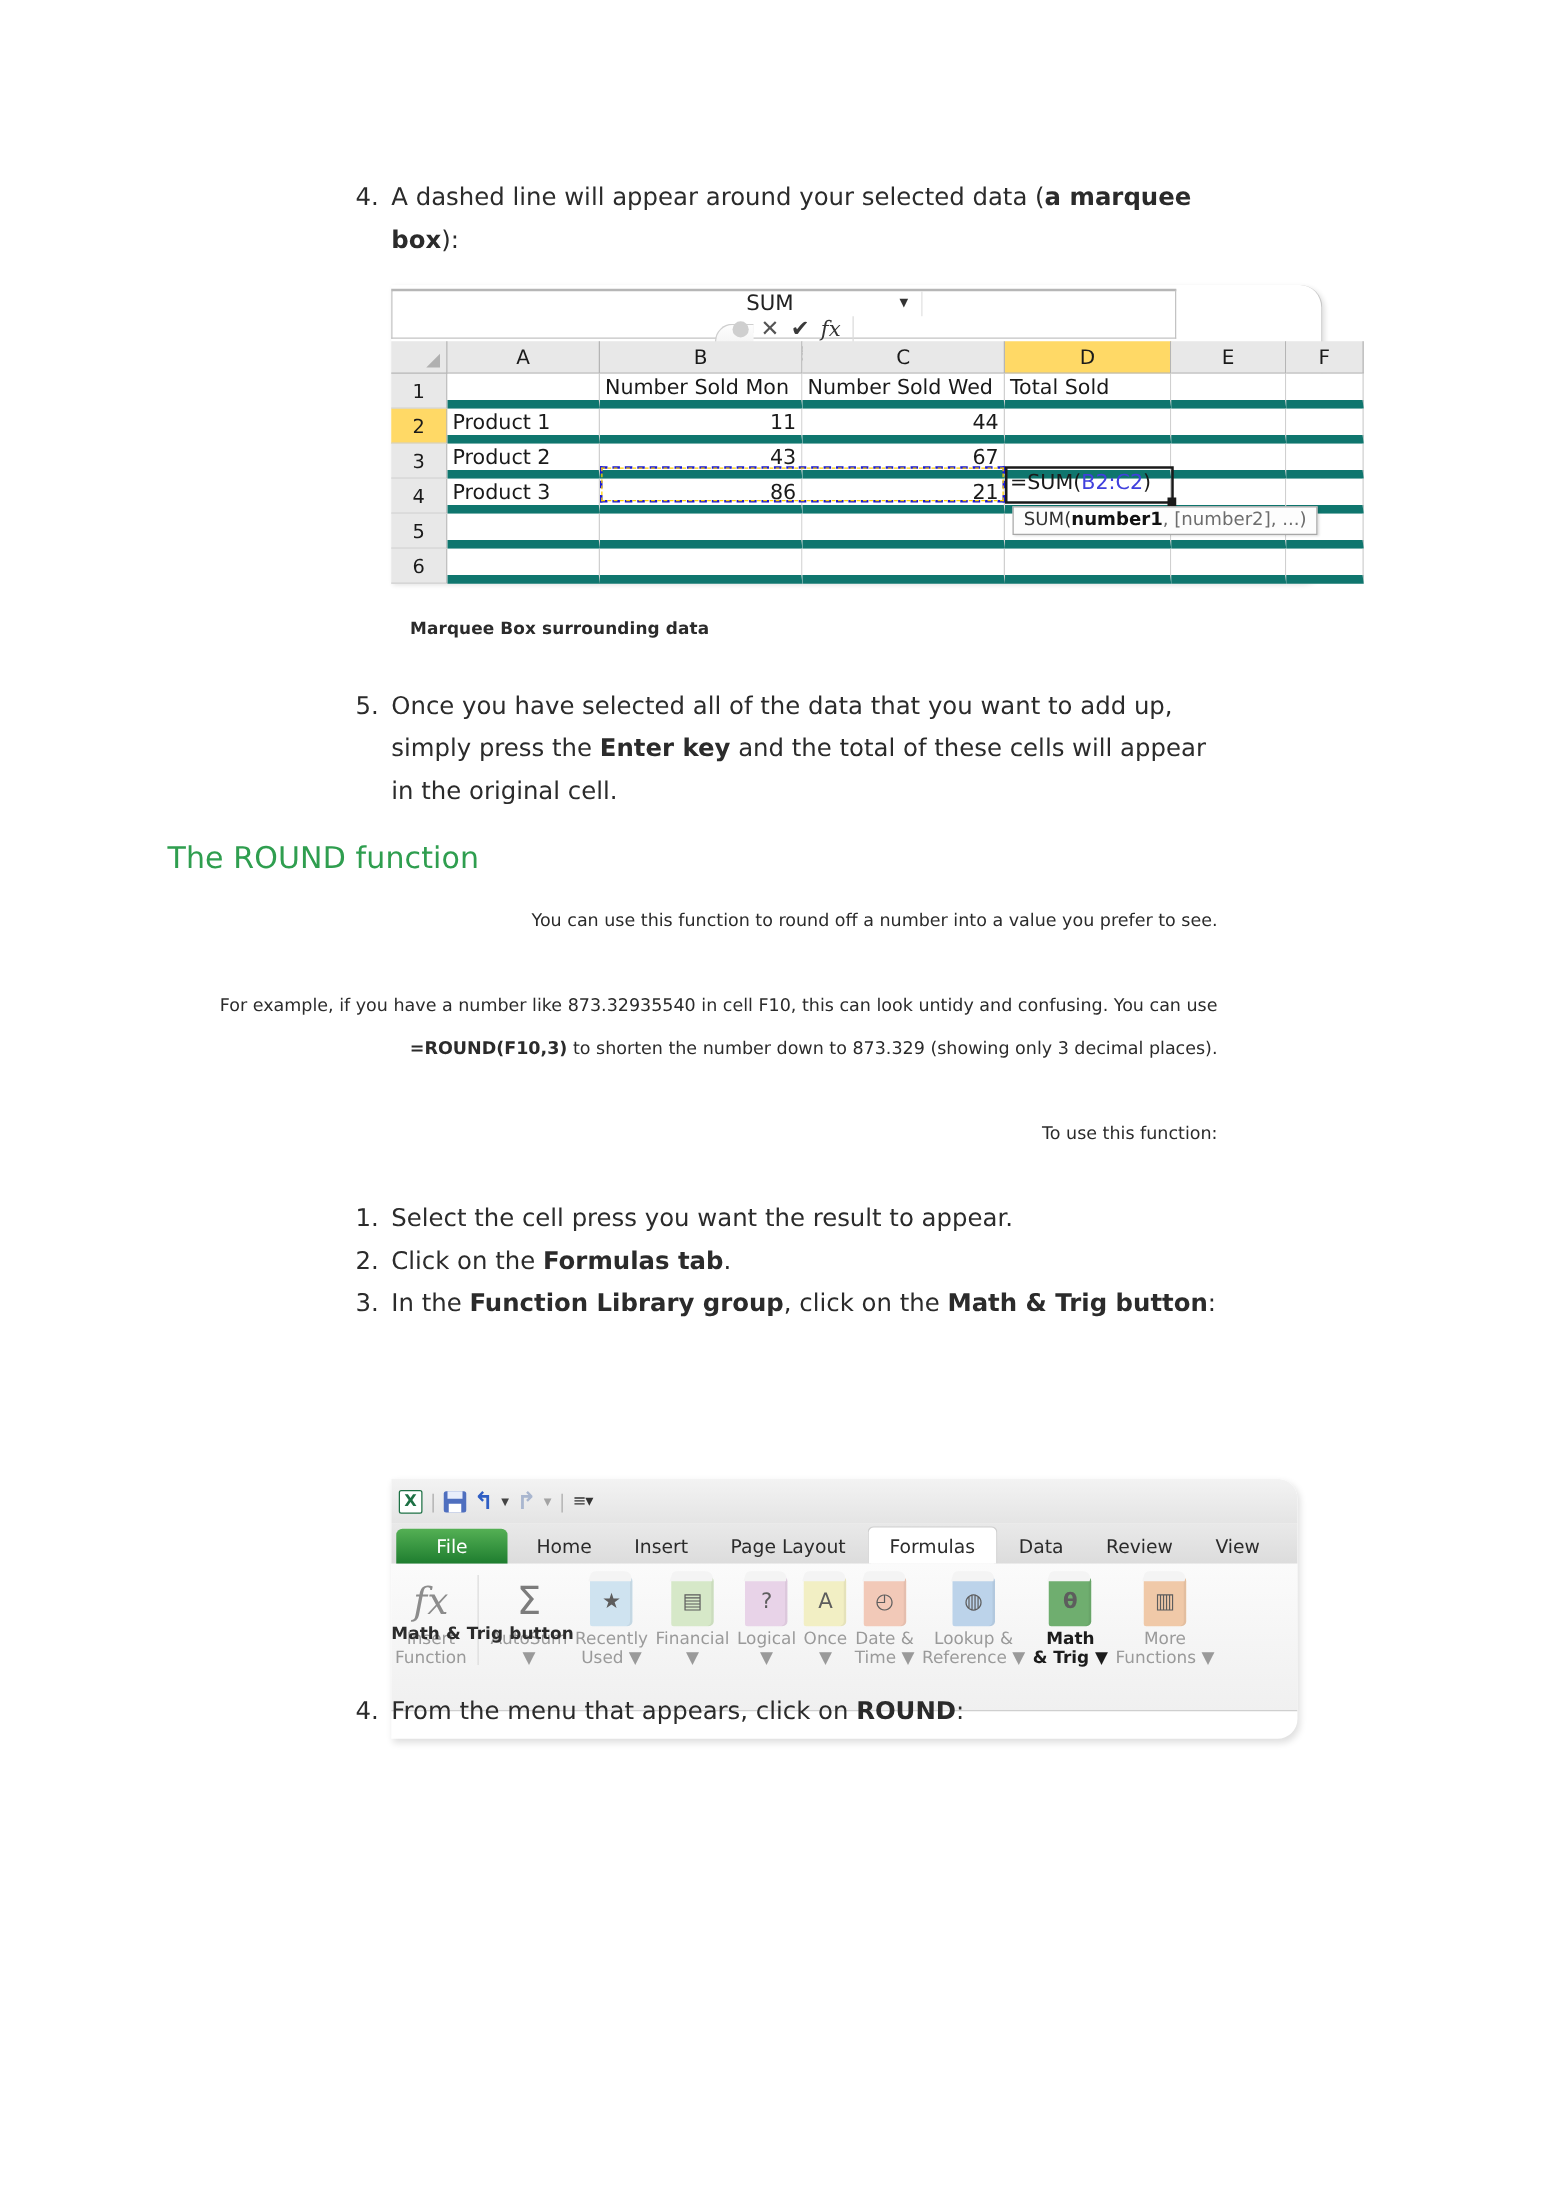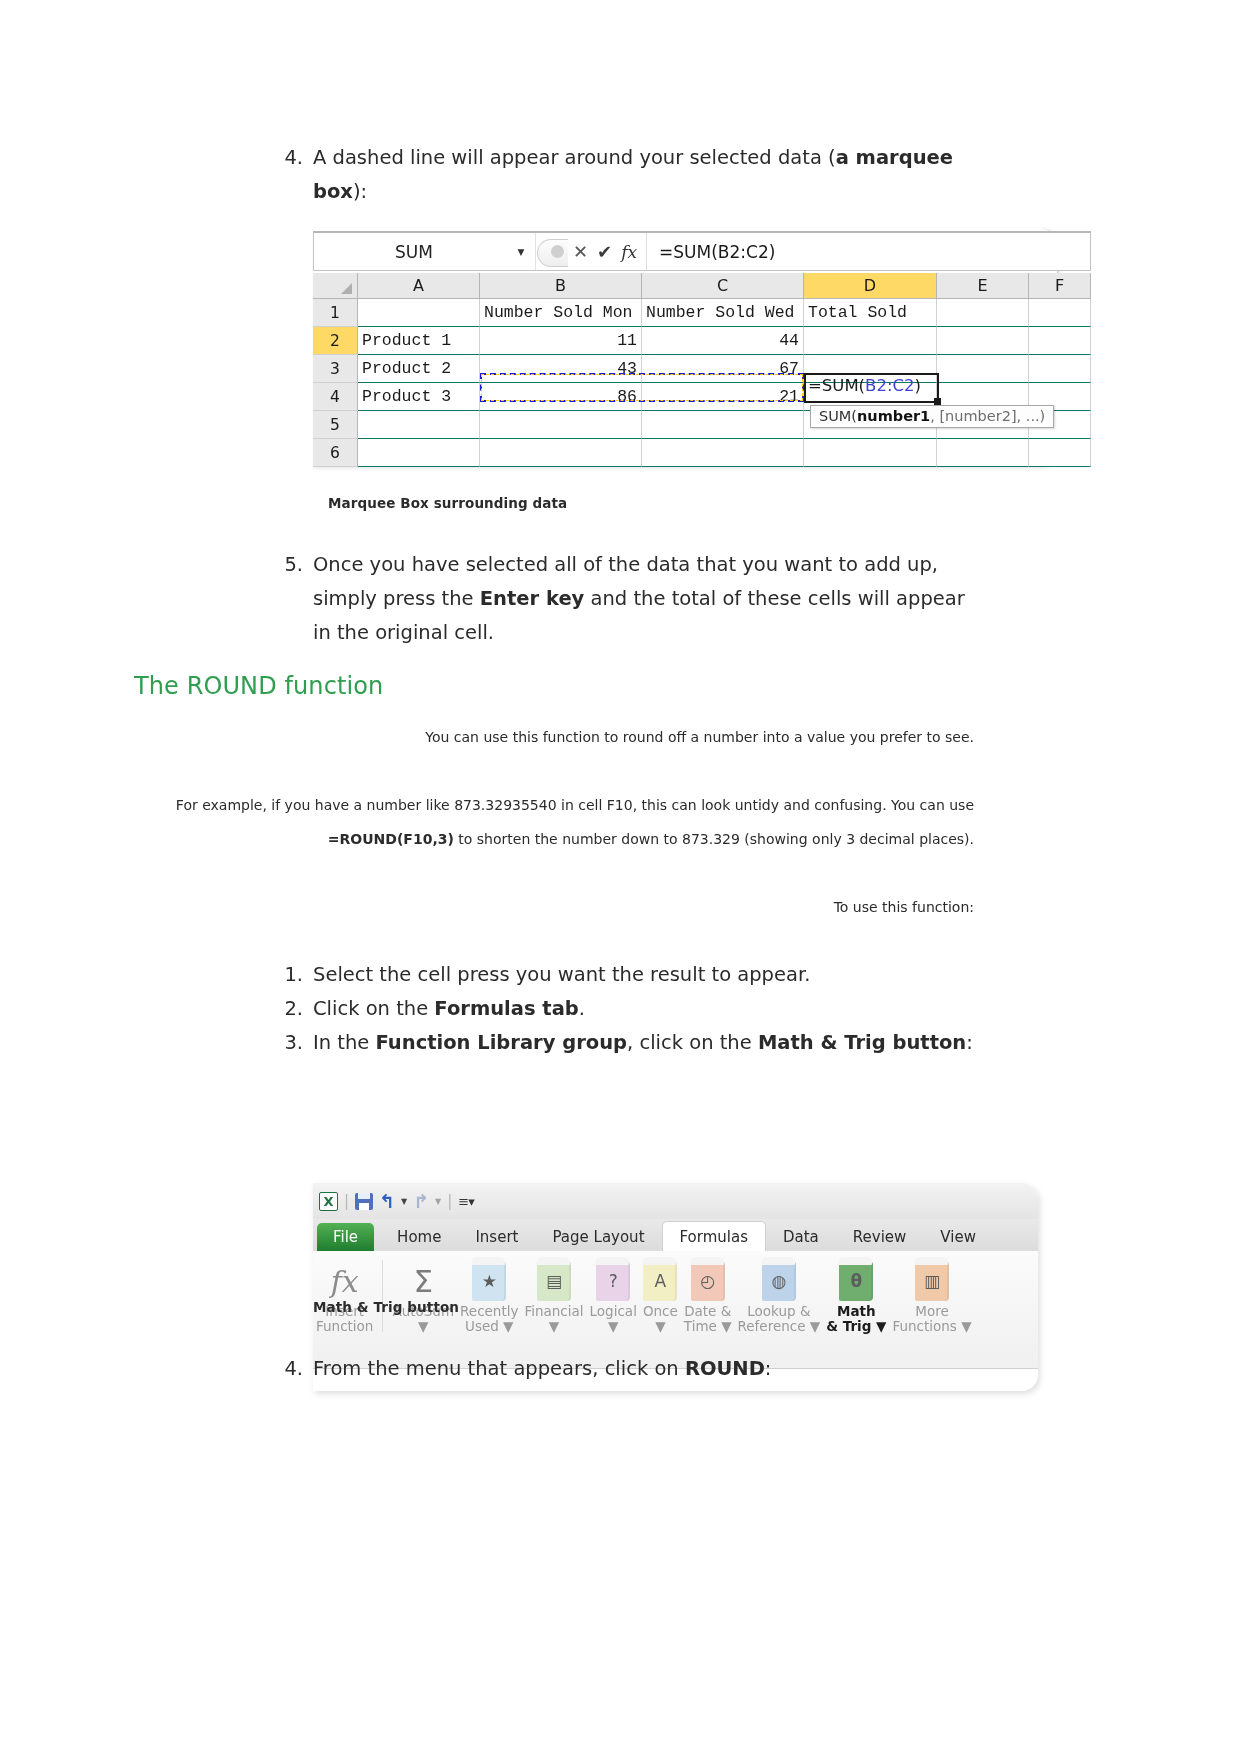--- a/index.html
+++ b/index.html
@@ -75,26 +75,27 @@
     left: 0; top: 0;
     width: 745px; height: 238px;
     background: #ffffff;
     border-right: 1px solid #c8c8c8;
     border-radius: 0 18px 18px 0;
     box-shadow: 2px 2px 4px rgba(0,0,0,.12);
   }
   .fbar {
     position: absolute;
     left: 0; top: 3px;
-    width: 778px; height: 40px;
+    width: 628px; height: 40px;
     background: #ffffff;
     border: 1px solid #c3c3c3;
     border-top: 2px solid #b6b6b6;
     display: flex;
     align-items: center;
+    flex-direction: column;
   }
   .namebox {
     width: 222px;
     height: 100%;
     display: flex;
     align-items: center;
     justify-content: space-between;
     padding: 0 7px 0 0;
     border-right: 1px solid #e2e2e2;
   }
@@ -148,29 +149,28 @@
 
   .grid {
     position: absolute;
     left: 0; top: 45px;
     width: 738px;
   }
   .grow { display: flex; height: 28px; }
   .ghead { height: 26px; }
   .gcell {
     border-right: 1px solid #d0d0d0;
-    border-bottom: 1px solid #0f766e;
+    border-bottom: 7px solid #0f766e;
     display: flex; align-items: center;
     font-size: 16.5px;
     color: #1a1a1a;
     padding: 0 4px;
     background: #ffffff;
     overflow: hidden;
     white-space: nowrap;
-    font-family: Liberation Mono, monospace;
   }
   .corner { width: 45px; flex: 0 0 45px; background: #e8e8e8; border-right:1px solid #b5b5b5; border-bottom:1px solid #b5b5b5; position: relative; }
   .corner:after {
     content:""; position:absolute; right:5px; bottom:4px;
     border-left: 11px solid transparent;
     border-bottom: 11px solid #b0b0b0;
   }
   .colh {
     background: #e8e8e8;
     border-right: 1px solid #b5b5b5;
@@ -297,21 +297,21 @@
     padding: 0 17px;
     display: flex; align-items: center;
     font-size: 15px;
     color: #2b2b2b;
     border-radius: 5px 5px 0 0;
   }
   .tabsrow .tab.file {
     background: linear-gradient(#54b054,#1e7d2f);
     color: #ffffff;
     margin-right: 6px;
-    padding: 0 16px;
+    padding: 0 32px;
   }
   .tabsrow .tab.active {
     background: #ffffff;
     border: 1px solid #cfcfcf;
     border-bottom: none;
     height: 30px;
   }
 
   .ribbon {
     position: absolute;

